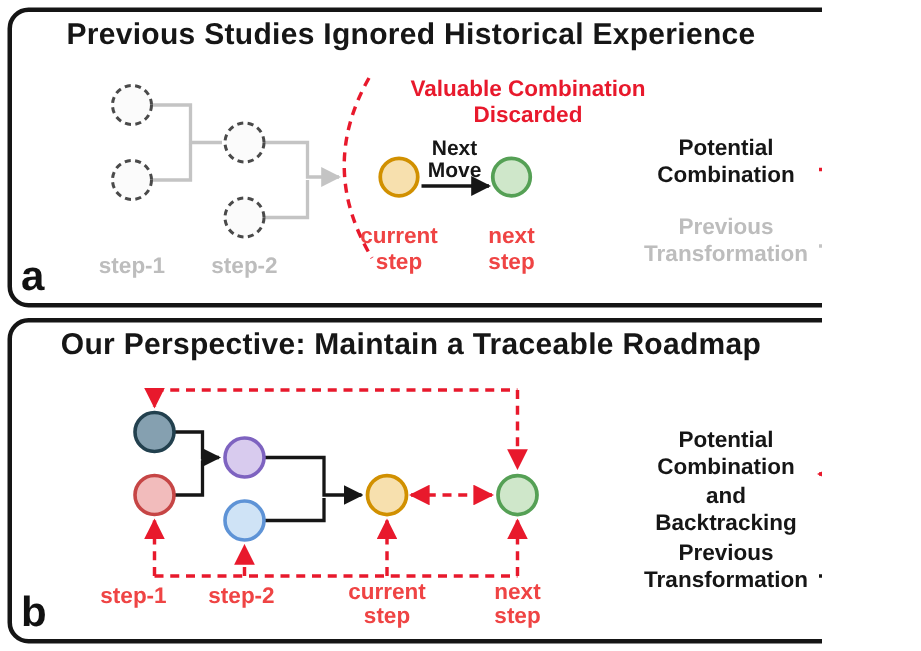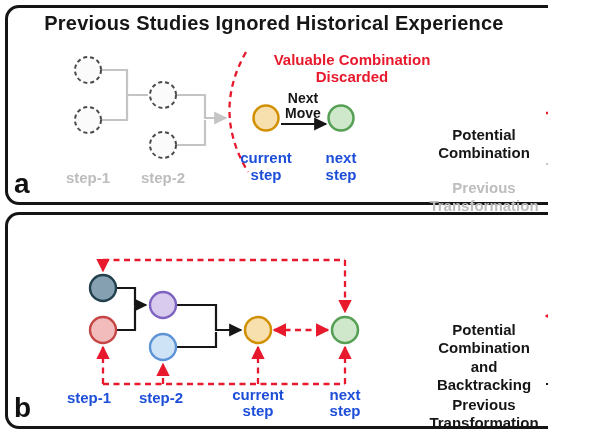--- a/index.html
+++ b/index.html
@@ -8,26 +8,26 @@
     font-family:"Liberation Sans","DejaVu Sans",sans-serif;
   }
   .panel{position:absolute;border:3px solid #151515;border-radius:14px;background:#ffffff;}
   #panelA{left:5px;top:5px;width:598px;height:194px;}
   #panelB{left:5px;top:212px;width:598px;height:211px;}
   svg.canvas{position:absolute;left:0;top:0;}
   .t{position:absolute;font-weight:700;white-space:pre-line;line-height:1.12;}
   .c{text-align:center;transform:translateX(-50%);}
   .title{left:0;width:100%;text-align:center;font-size:20px;color:#161616;letter-spacing:.2px;font-weight:700;position:absolute;}
   .red{color:#e8192c;}
-  .blue{color:#1d4ed8;}
+  .blue{color:#ef4444;}
   .gray{color:#bdbdbd;}
   .black{color:#161616;}
   .fs15{font-size:15px;}
   .fs14{font-size:14px;}
-  .lh12{line-height:1.22;margin-top:36px;}
+  .lh12{line-height:1.22;}
   .letter{font-size:28px;color:#111;font-weight:700;}
   .dashNode{fill:#fbfbfb;stroke:#4a4a4a;stroke-width:2;stroke-dasharray:4 3;}
   .blackLine{stroke:#161616;stroke-width:2.2;fill:none;}
   .grayLine{stroke:#c4c4c4;stroke-width:2.2;fill:none;}
   .redDash{stroke:#e8192c;stroke-width:2.3;stroke-dasharray:6 4.5;fill:none;}
 </style>
 </head>
 <body>
 
 <div class="stage">
@@ -108,20 +108,21 @@
   <div class="t c blue fs15" style="left:341px;top:150px;">next
 step</div>
   <div class="t c gray fs15" style="left:88px;top:170px;">step-1</div>
   <div class="t c gray fs15" style="left:163px;top:170px;">step-2</div>
   <div class="t c black fs15 lh12" style="left:484px;top:90px;">Potential
 Combination</div>
   <div class="t c gray fs15 lh12" style="left:484px;top:143px;">Previous
 Transformation</div>
   <div class="t letter" style="left:14px;top:168px;">a</div>
 
+  <div class="t title" style="top:219px;">Our Perspective: Maintain a Traceable Roadmap</div>
   <div class="t c blue fs15" style="left:89px;top:390px;">step-1</div>
   <div class="t c blue fs15" style="left:161px;top:390px;">step-2</div>
   <div class="t c blue fs15" style="left:258px;top:387px;line-height:1.08;">current
 step</div>
   <div class="t c blue fs15" style="left:345px;top:387px;line-height:1.08;">next
 step</div>
   <div class="t c black fs15 lh12" style="left:484px;top:285px;">Potential
 Combination and
 Backtracking</div>
   <div class="t c black fs15 lh12" style="left:484px;top:360px;">Previous

